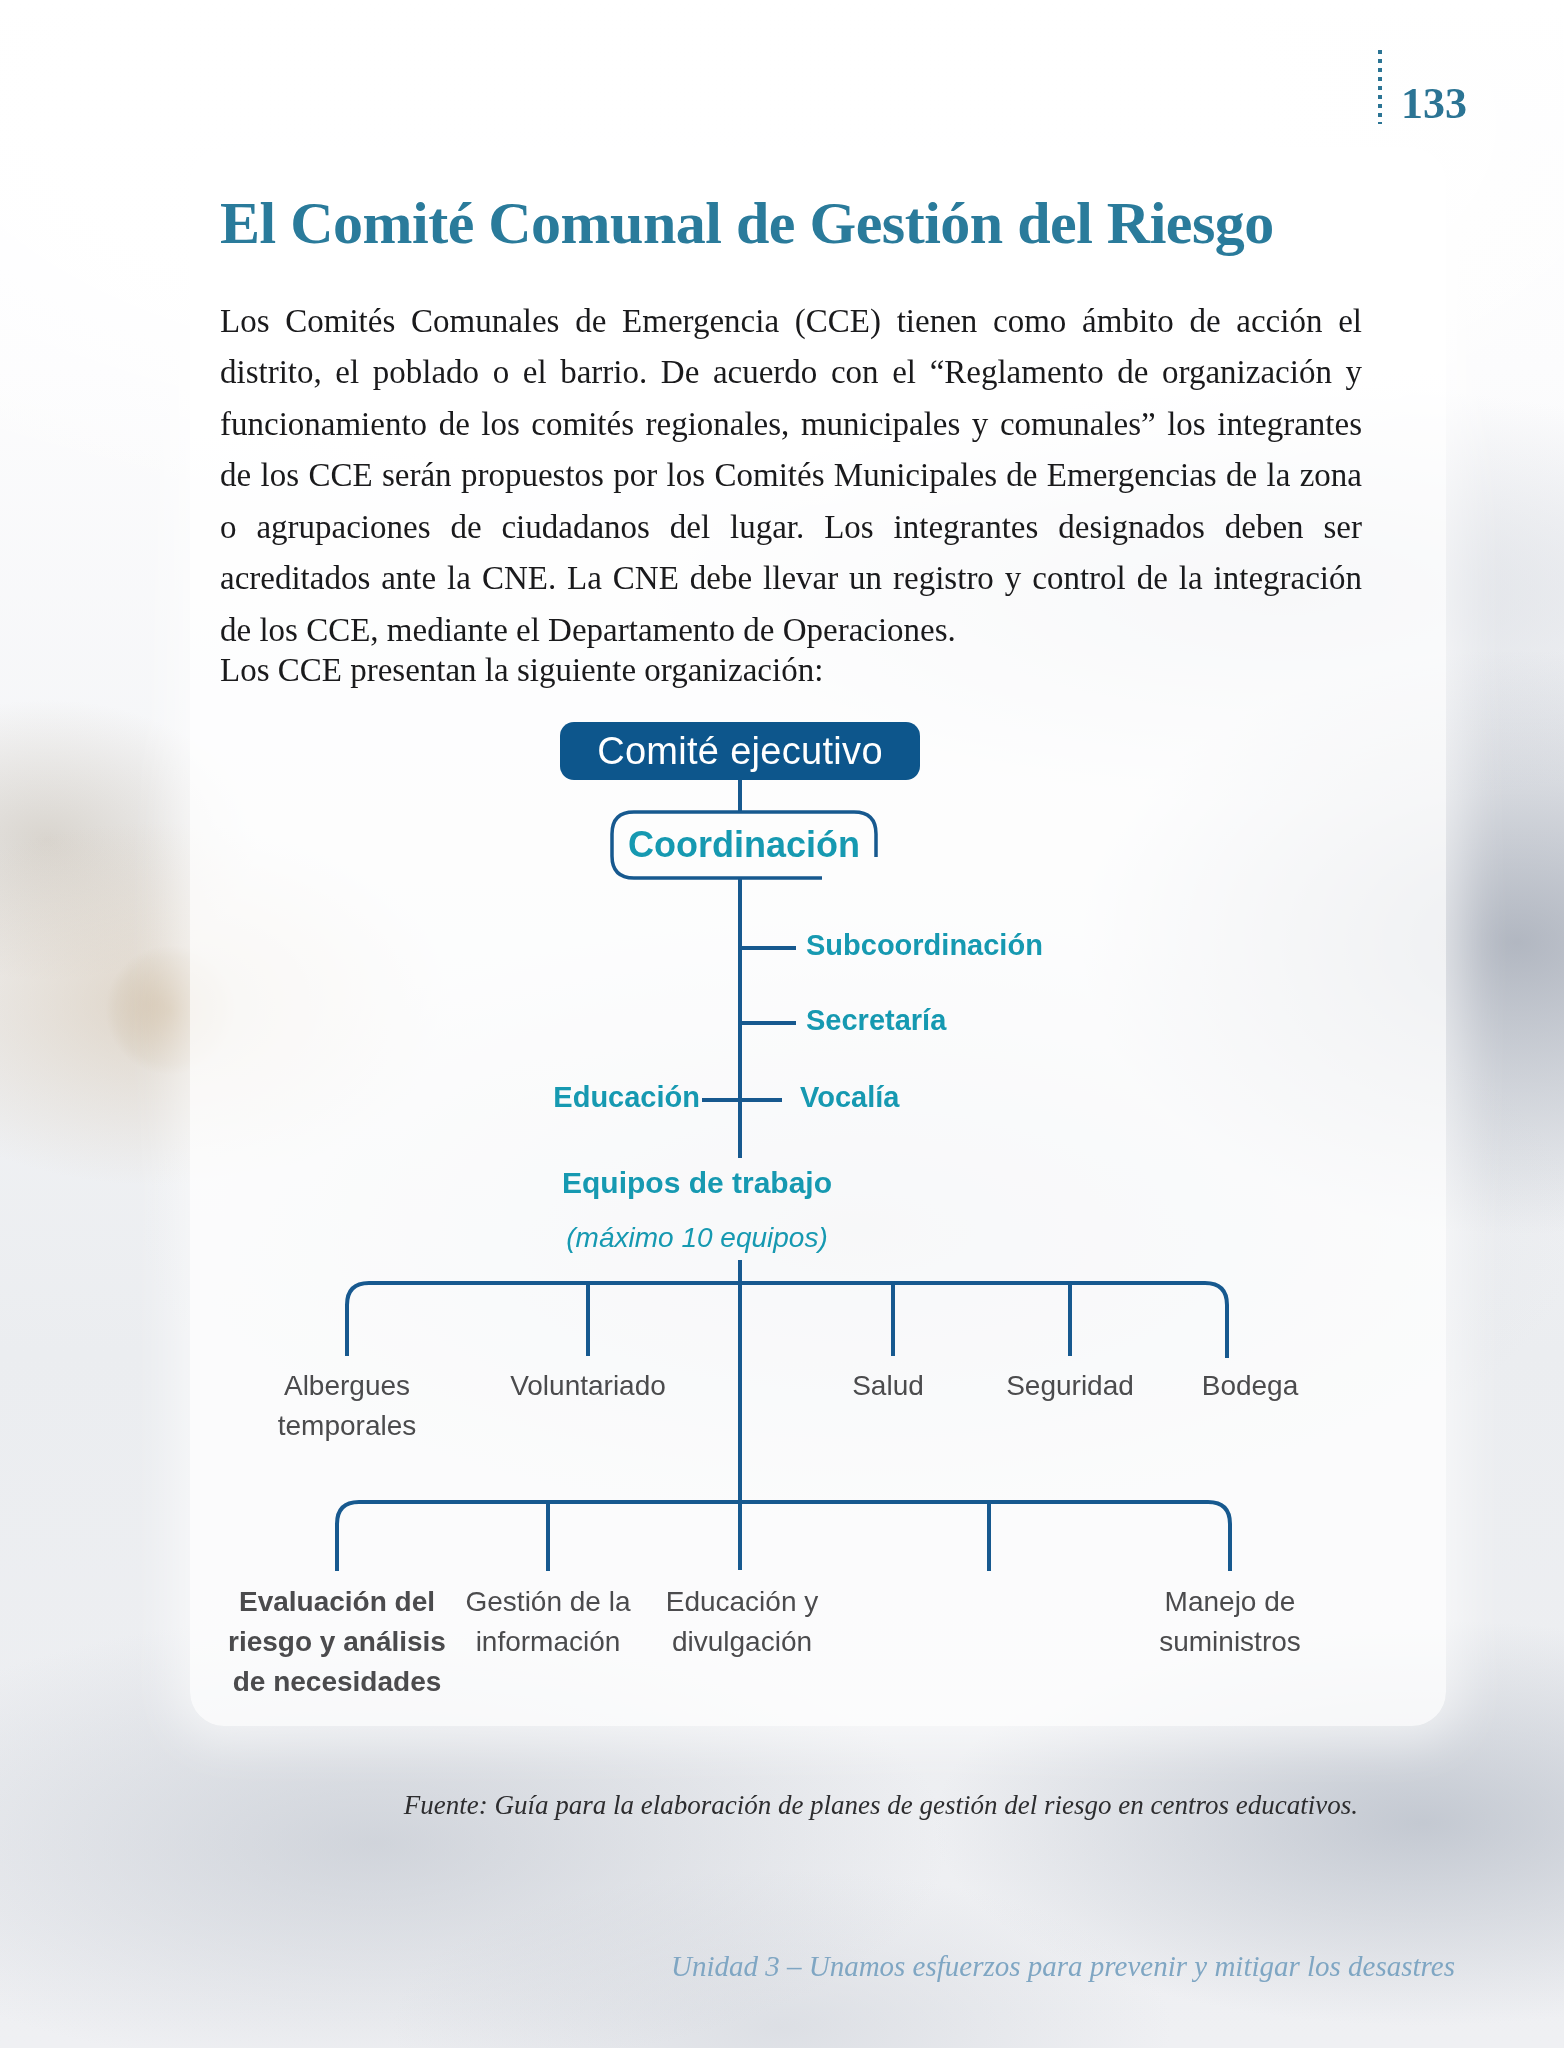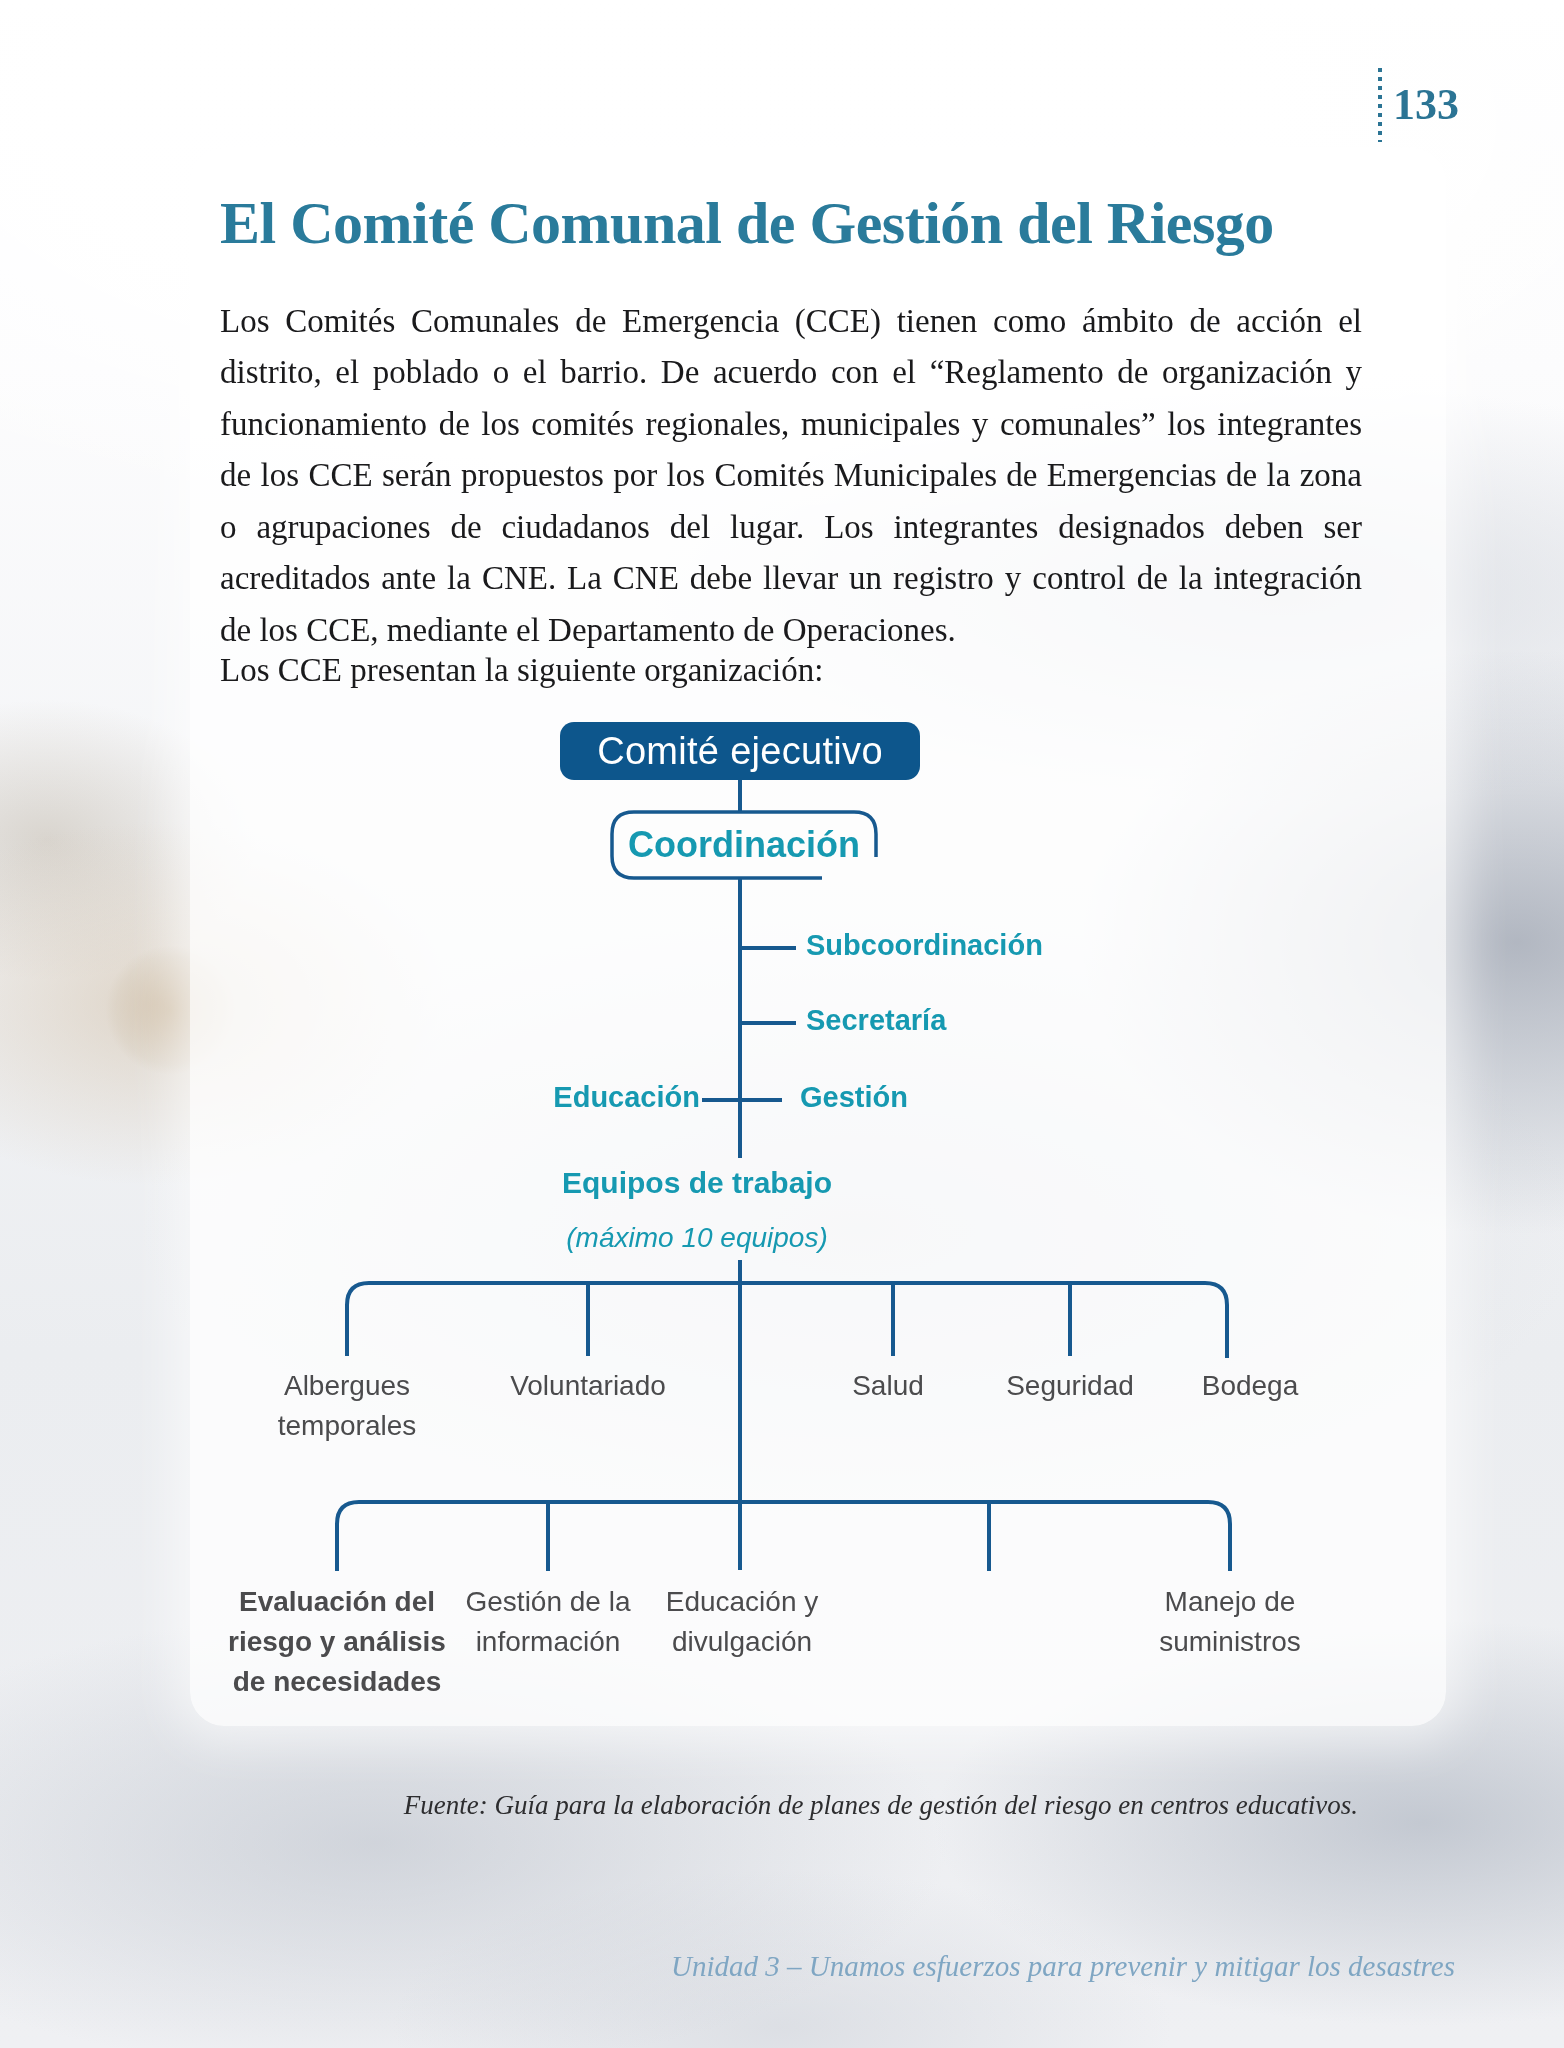--- a/index.html
+++ b/index.html
@@ -22,21 +22,21 @@
       radial-gradient(ellipse 520px 210px at 50% 99%, rgba(208,212,219,0.6), rgba(208,212,219,0) 75%),
       linear-gradient(180deg,#ffffff 0%,#fcfcfd 18%,#f4f5f7 40%,#ebedf0 66%,#eff0f3 100%);
   }
   .panel{
     position:absolute;left:190px;top:148px;width:1256px;height:1578px;
     background:rgba(255,255,255,0.78);
     border-radius:34px;
     box-shadow:0 0 46px 18px rgba(255,255,255,0.55);
   }
   
-  .pagenum-wrap{position:absolute;left:1378px;top:68px;display:flex;align-items:center;}
+  .pagenum-wrap{position:absolute;left:1378px;top:50px;display:flex;align-items:flex-end;gap:8px;}
   .dotted-rule{
     display:block;width:4px;height:74px;margin-right:11px;
     background:repeating-linear-gradient(180deg,#2b7494 0 4px,rgba(0,0,0,0) 4px 9px);
   }
   .pagenum{
     font-family:"Liberation Serif","DejaVu Serif",serif;
     font-weight:700;font-size:44px;line-height:0.92;color:#2b7494;
   }
   
   .title{
@@ -133,21 +133,21 @@
         <line x1="989" y1="1502" x2="989" y2="1571"></line>
       </g>
     </svg>
 
     <div class="node-root sans">Comité ejecutivo</div>
     <div class="node-coord sans">Coordinación</div>
 
     <div class="teal-label lbl-sub sans">Subcoordinación</div>
     <div class="teal-label lbl-sec sans">Secretaría</div>
     <div class="teal-label lbl-fis sans">Educación</div>
-    <div class="teal-label lbl-voc sans">Gestión</div>
+    <div class="teal-label lbl-voc sans">Vocalía</div>
 
     <div class="teams-heading sans">Equipos de trabajo</div>
     <div class="teams-note sans">(máximo 10 equipos)</div>
 
     <div class="team-label t-albergues sans">Albergues temporales</div>
     <div class="team-label t-voluntariado sans">Voluntariado</div>
     <div class="team-label t-salud sans">Salud</div>
     <div class="team-label t-seguridad sans">Seguridad</div>
     <div class="team-label t-bodega sans">Bodega</div>
 

